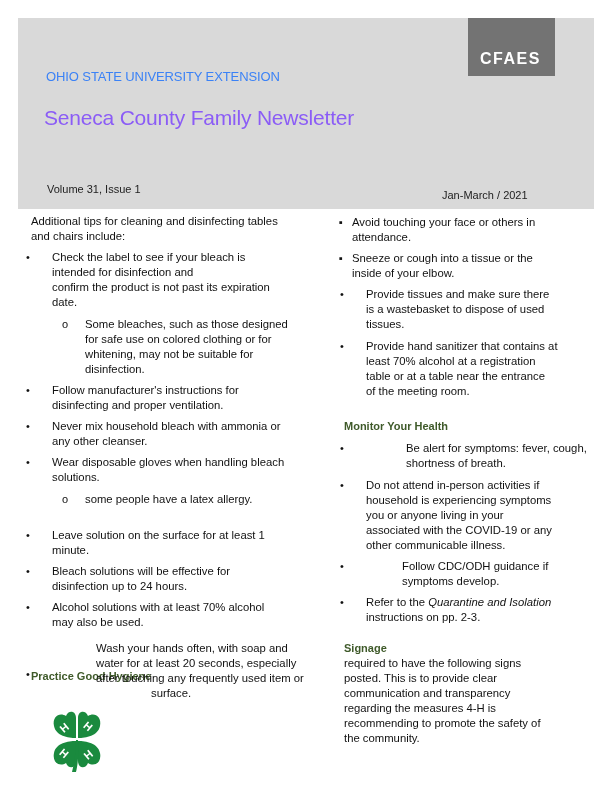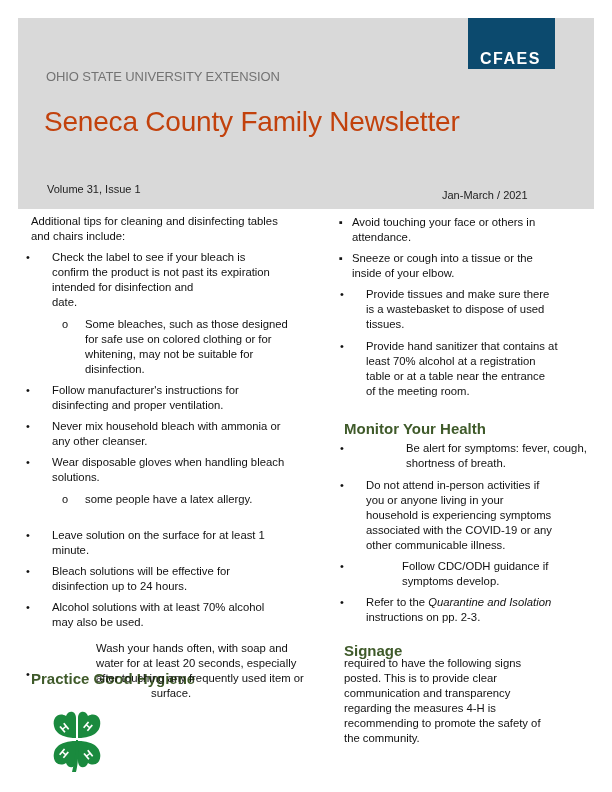--- a/index.html
+++ b/index.html
@@ -1,28 +1,28 @@
 <!DOCTYPE html>
 <html><head>
 <meta charset="utf-8">
 <style>
   html, body { margin:0; padding:0; background:#ffffff; }
   body { width:612px; height:792px; position:relative; overflow:hidden;
          font-family:"Liberation Sans", sans-serif; color:#111; }
   .banner { position:absolute; left:18px; top:18px; width:576px; height:191px; background:#d9d9d9; }
-  .org { position:absolute; left:46px; top:69px; font-size:13px; letter-spacing:-0.1px; color:#737373; }
-  .title { position:absolute; left:44px; top:106px; font-size:28px; color:#c2410c; letter-spacing:-0.2px; }
+  .org { position:absolute; left:46px; top:69px; font-size:13px; letter-spacing:-0.1px; color:#3b82f6; }
+  .title { position:absolute; left:44px; top:106px; font-size:21px; color:#8b5cf6; letter-spacing:-0.2px; }
   .vol { position:absolute; left:47px; top:183px; font-size:11px; color:#222; }
   .date { position:absolute; left:442px; top:189px; font-size:11px; color:#222; }
-  .logo { position:absolute; left:468px; top:18px; width:87px; height:51px; background:#0c4a6e; }
+  .logo { position:absolute; left:468px; top:18px; width:87px; height:58px; background:#737373; }
   .logo span { position:absolute; left:12px; top:32px; font-size:16px; font-weight:bold; color:#fff; letter-spacing:1.5px; }
 
   .text { position:absolute; font-size:11.3px; line-height:15px; color:#111; }
   .bullet { position:absolute; font-size:11px; line-height:15px; color:#111; }
-  .heading { position:absolute; font-size:15px; font-weight:bold; color:#3f5a2a; }
+  .heading { position:absolute; font-size:11px; font-weight:bold; color:#3f5a2a; }
   .clover { position:absolute; left:46px; top:708px; width:62px; height:64px; }
 </style>
 </head>
 <body>
 
 <div class="banner"></div>
 <div class="logo">
     <span>CFAES</span>
   </div>
 <div class="org">OHIO STATE UNIVERSITY EXTENSION</div>
@@ -31,22 +31,22 @@
 <div class="date">Jan-March / 2021</div>
 
 <div class="text" style="left:31px;top:214px;">
   <div>Additional tips for cleaning and disinfecting tables</div>
   <div>and chairs include:</div>
 </div>
 
 <div class="bullet" style="left:26px;top:250px;">•</div>
 <div class="text" style="left:52px;top:250px;">
   <div>Check the label to see if your bleach is</div>
+  <div>intended for disinfection and</div>
   <div>confirm the product is not past its expiration</div>
-  <div>intended for disinfection and</div>
   <div>date.</div>
 </div>
 
 <div class="bullet" style="left:62px;top:317px;">o</div>
 <div class="text" style="left:85px;top:317px;">
   <div>Some bleaches, such as those designed</div>
   <div>for safe use on colored clothing or for</div>
   <div>whitening, may not be suitable for</div>
   <div>disinfection.</div>
 </div>
@@ -143,22 +143,22 @@
 
 <div class="heading" style="left:344px;top:420px;">Monitor Your Health</div>
 <div class="bullet" style="left:340px;top:441px;">•</div>
 <div class="text" style="left:366px;top:441px;margin-left:40px;">
   <div>Be alert for symptoms: fever, cough,</div>
   <div>shortness of breath.</div>
 </div>
 <div class="bullet" style="left:340px;top:478px;">•</div>
 <div class="text" style="left:366px;top:478px;">
   <div>Do not attend in-person activities if</div>
+  <div>household is experiencing symptoms</div>
   <div>you or anyone living in your</div>
-  <div>household is experiencing symptoms</div>
   <div>associated with the COVID-19 or any</div>
   <div>other communicable illness.</div>
 </div>
 <div class="bullet" style="left:340px;top:559px;">•</div>
 <div class="text" style="left:366px;top:559px;margin-left:36px;">
   <div>Follow CDC/ODH guidance if</div>
   <div>symptoms develop.</div>
 </div>
 <div class="bullet" style="left:340px;top:595px;">•</div>
 <div class="text" style="left:366px;top:595px;">

